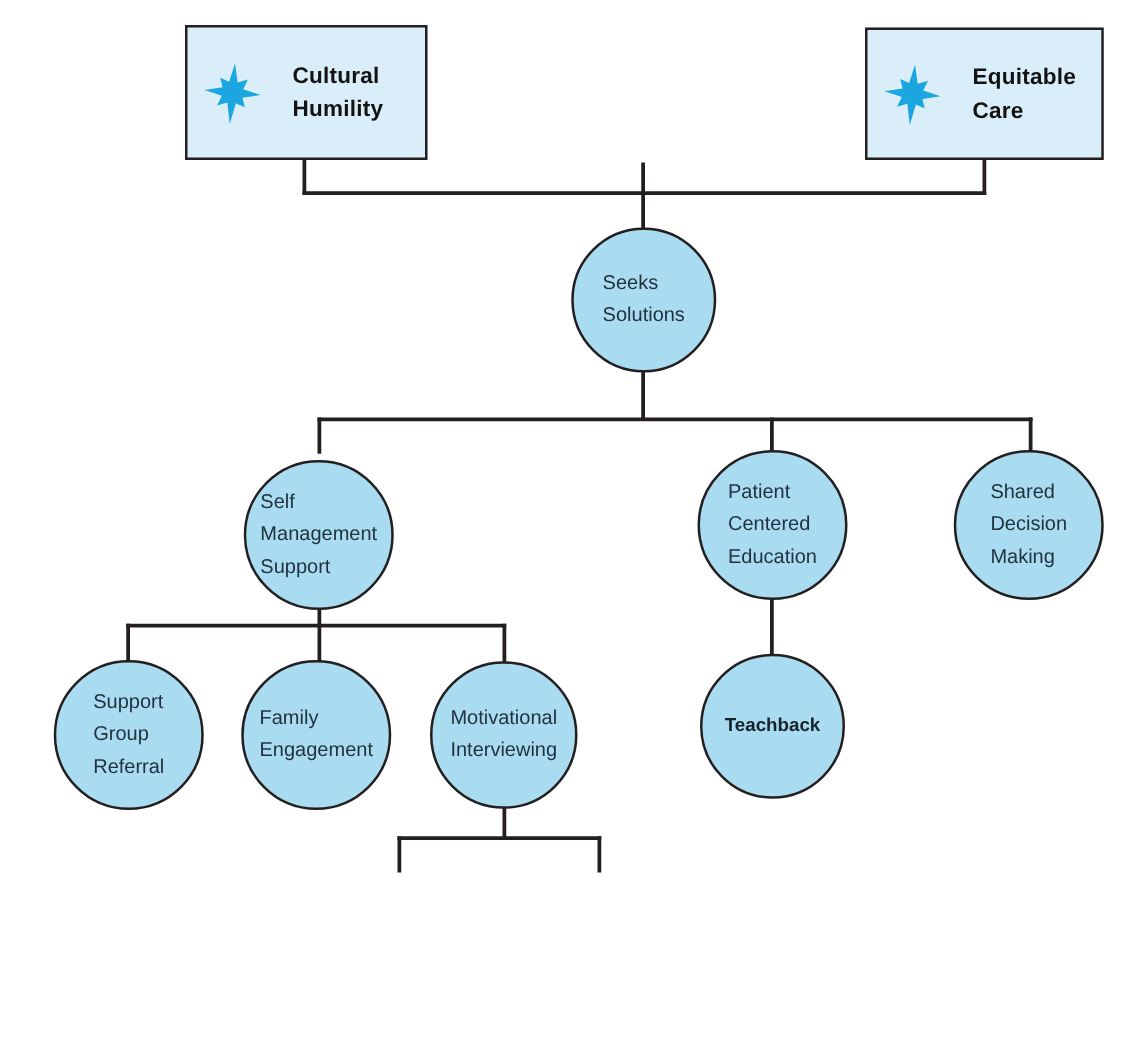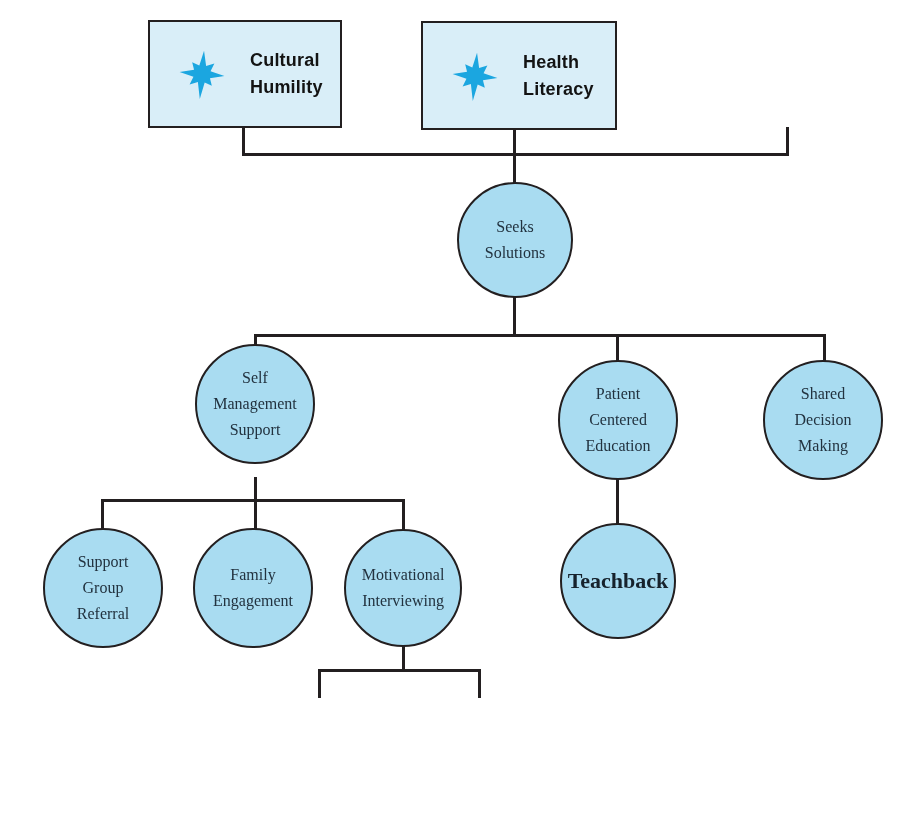--- a/index.html
+++ b/index.html
@@ -11,36 +11,36 @@
     --circle-text:#22323f;
   }
   html,body{margin:0;padding:0;background:#ffffff;}
   .stage{
     position:relative;width:900px;height:833px;background:#ffffff;
     font-family:"Liberation Sans",sans-serif;overflow:hidden;
   }
   .box{
     position:absolute;display:flex;align-items:center;box-sizing:border-box;
     background:var(--box-fill);border:2.5px solid var(--line);
-    padding-left:24px;gap:20px;
+    padding-left:8px;gap:20px;
   }
   .box .label{
     font-weight:bold;font-size:18px;line-height:1.5;color:var(--box-text);
     white-space:pre-line;letter-spacing:.2px;
   }
   .star{display:flex;align-items:center;justify-content:center;width:56px;height:58px;flex:0 0 auto;}
   .circle{
     position:absolute;box-sizing:border-box;border-radius:50%;
     background:var(--circle-fill);border:2.5px solid var(--line);
-    display:flex;align-items:center;justify-content:center;text-align:center;font-family:Liberation Serif, serif;
+    display:flex;align-items:center;justify-content:center;text-align:left;
   }
   .circle .label{
     font-size:16px;line-height:1.62;color:var(--circle-text);white-space:pre-line;
   }
-  .circle.bold .label{font-weight:bold;font-size:22px;color:#16222c;}
+  .circle.bold .label{font-weight:bold;font-size:15px;color:#16222c;}
   .hline,.vline{position:absolute;background:var(--line);}
   .hline{height:3px;}
   .vline{width:3px;}
 </style>
 </head>
 <body>
 
 <div class="stage">
 
   <div class="vline" style="left:242px;top:128px;height:28px"></div>
@@ -69,37 +69,37 @@
   <div class="box" style="left:148px;top:20px;width:194px;height:108px">
     <span class="star">
       <svg width="54" height="56" viewBox="-30 -30 60 60" aria-hidden="true">
         <polygon transform="rotate(5)" fill="var(--accent)" points="0,-26 3.8,-9.2 12.7,-12.7 9.2,-3.8 25,0 9.2,3.8 12,12 3.8,9.2 0,28 -3.8,9.2 -12.7,12.7 -9.2,3.8 -25,0 -9.2,-3.8 -12,-12 -3.8,-9.2"></polygon>
       </svg>
     </span>
     <span class="label">Cultural
 Humility</span>
   </div>
 
-  <div class="box" style="left:421px;top:21px;width:196px;height:109px">
+
+  <div class="box" style="left:692px;top:22px;width:191px;height:106px">
     <span class="star">
       <svg width="54" height="56" viewBox="-30 -30 60 60" aria-hidden="true">
         <polygon transform="rotate(5)" fill="var(--accent)" points="0,-26 3.8,-9.2 12.7,-12.7 9.2,-3.8 25,0 9.2,3.8 12,12 3.8,9.2 0,28 -3.8,9.2 -12.7,12.7 -9.2,3.8 -25,0 -9.2,-3.8 -12,-12 -3.8,-9.2"></polygon>
       </svg>
     </span>
-    <span class="label">Health
-Literacy</span>
+    <span class="label">Equitable
+Care</span>
   </div>
-
 
   <div class="circle" style="left:457px;top:182px;width:116px;height:116px">
     <span class="label">Seeks
 Solutions</span>
   </div>
 
-  <div class="circle" style="left:195px;top:344px;width:120px;height:120px">
+  <div class="circle" style="left:195px;top:368px;width:120px;height:120px">
     <span class="label">Self
 Management
 Support</span>
   </div>
 
   <div class="circle" style="left:763px;top:360px;width:120px;height:120px">
     <span class="label">Shared
 Decision
 Making</span>
   </div>

